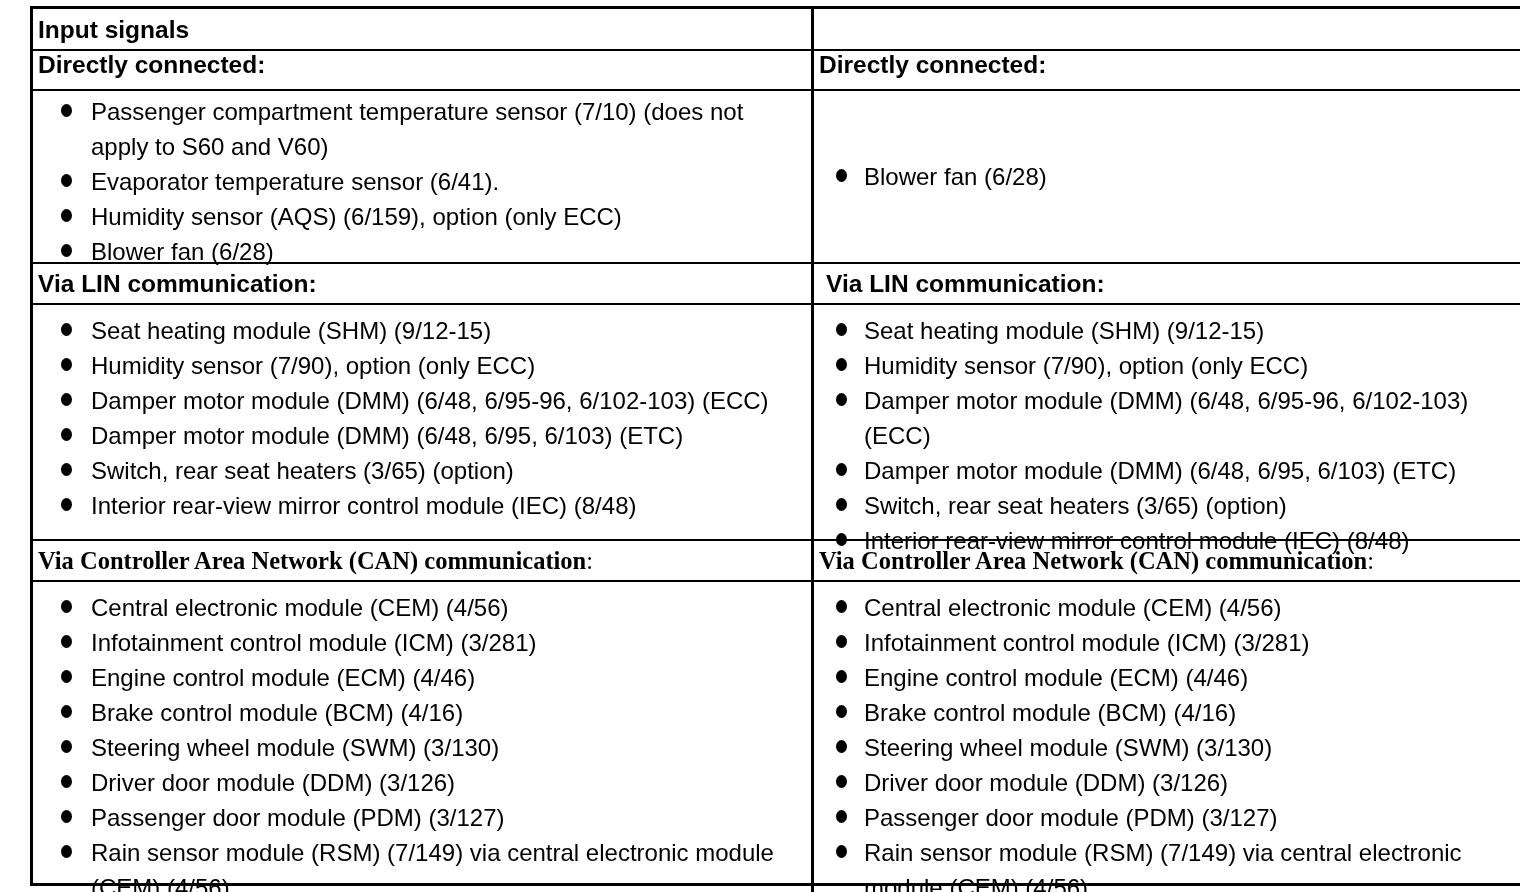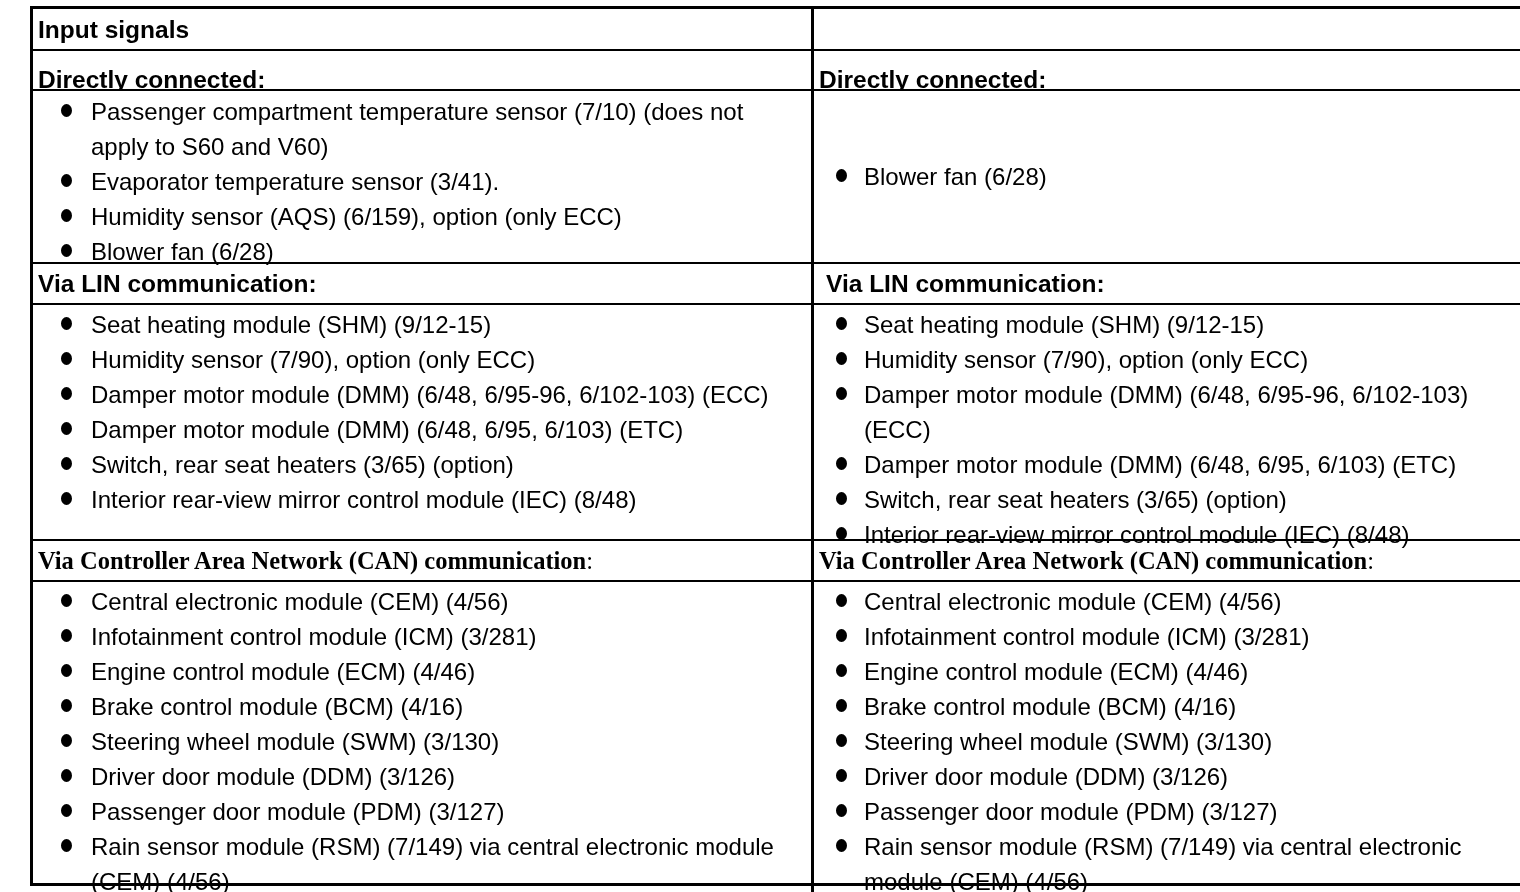--- a/index.html
+++ b/index.html
@@ -51,29 +51,29 @@
   }
   .cr { flex: 1; min-width: 0; }
   .hcell {
     font-weight: bold;
     font-size: 24.5px;
     line-height: 28px;
     padding: 7px 4px 0 5px;
     white-space: nowrap;
     overflow: hidden;
   }
-  .rh2 .hcell { padding-top: 15px; }
+  .rh2 .hcell { padding-top: 0; }
   .rh4 .hcell, .rh6 .hcell { padding-top: 6px; }
   .hcell .colon { font-weight: normal; }
   ul.blist {
     margin: 0;
     padding: 3px 0 0 0;
     list-style: none;
   }
-  .rh5 ul.blist, .rh7 ul.blist { padding-top: 2px; }
+  .rh5 ul.blist, .rh7 ul.blist { padding-top: 8px; }
   ul.blist li {
     position: relative;
     padding: 0 8px 0 58px;
     font-size: 24px;
     line-height: 35px;
   }
   ul.blist li .b {
     position: absolute;
     left: 28px;
     top: 10px;
@@ -102,21 +102,21 @@
 
     <div class="trow rh2">
       <div class="cl hcell">Directly connected:</div>
       <div class="cr hcell">Directly connected:</div>
     </div>
 
     <div class="trow rh3">
       <div class="cl">
         <ul class="blist">
           <li><span class="b"></span><span>Passenger compartment temperature sensor (7/10) (does not apply to S60 and V60)</span></li>
-          <li><span class="b"></span><span>Evaporator temperature sensor (3/41).</span></li>
+          <li><span class="b"></span><span>Evaporator temperature sensor (6/41).</span></li>
           <li><span class="b"></span><span>Humidity sensor (AQS) (6/159), option (only ECC)</span></li>
           <li><span class="b"></span><span>Blower fan (6/28)</span></li>
         </ul>
       </div>
       <div class="cr vcenter">
         <ul class="blist">
           <li><span class="b"></span><span>Blower fan (6/28)</span></li>
         </ul>
       </div>
     </div>

